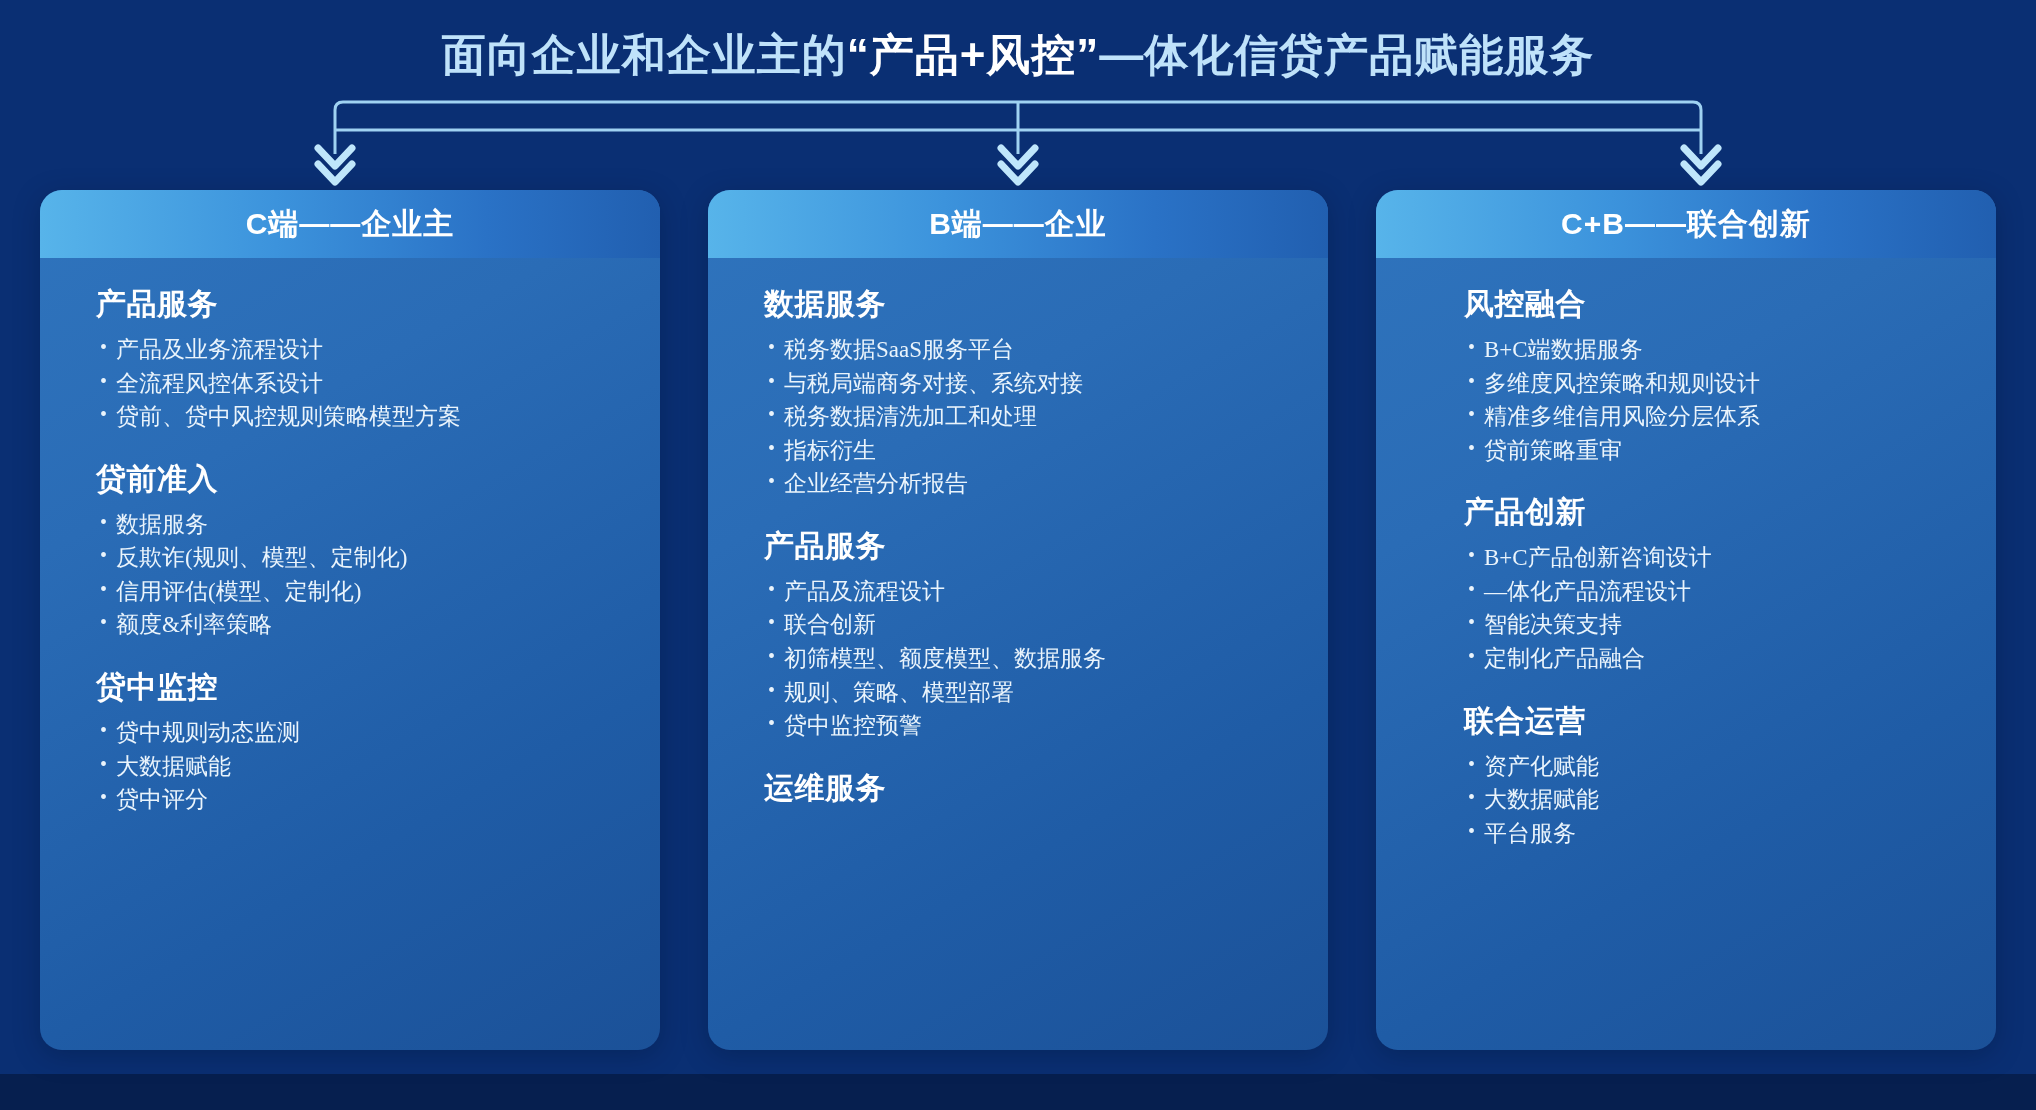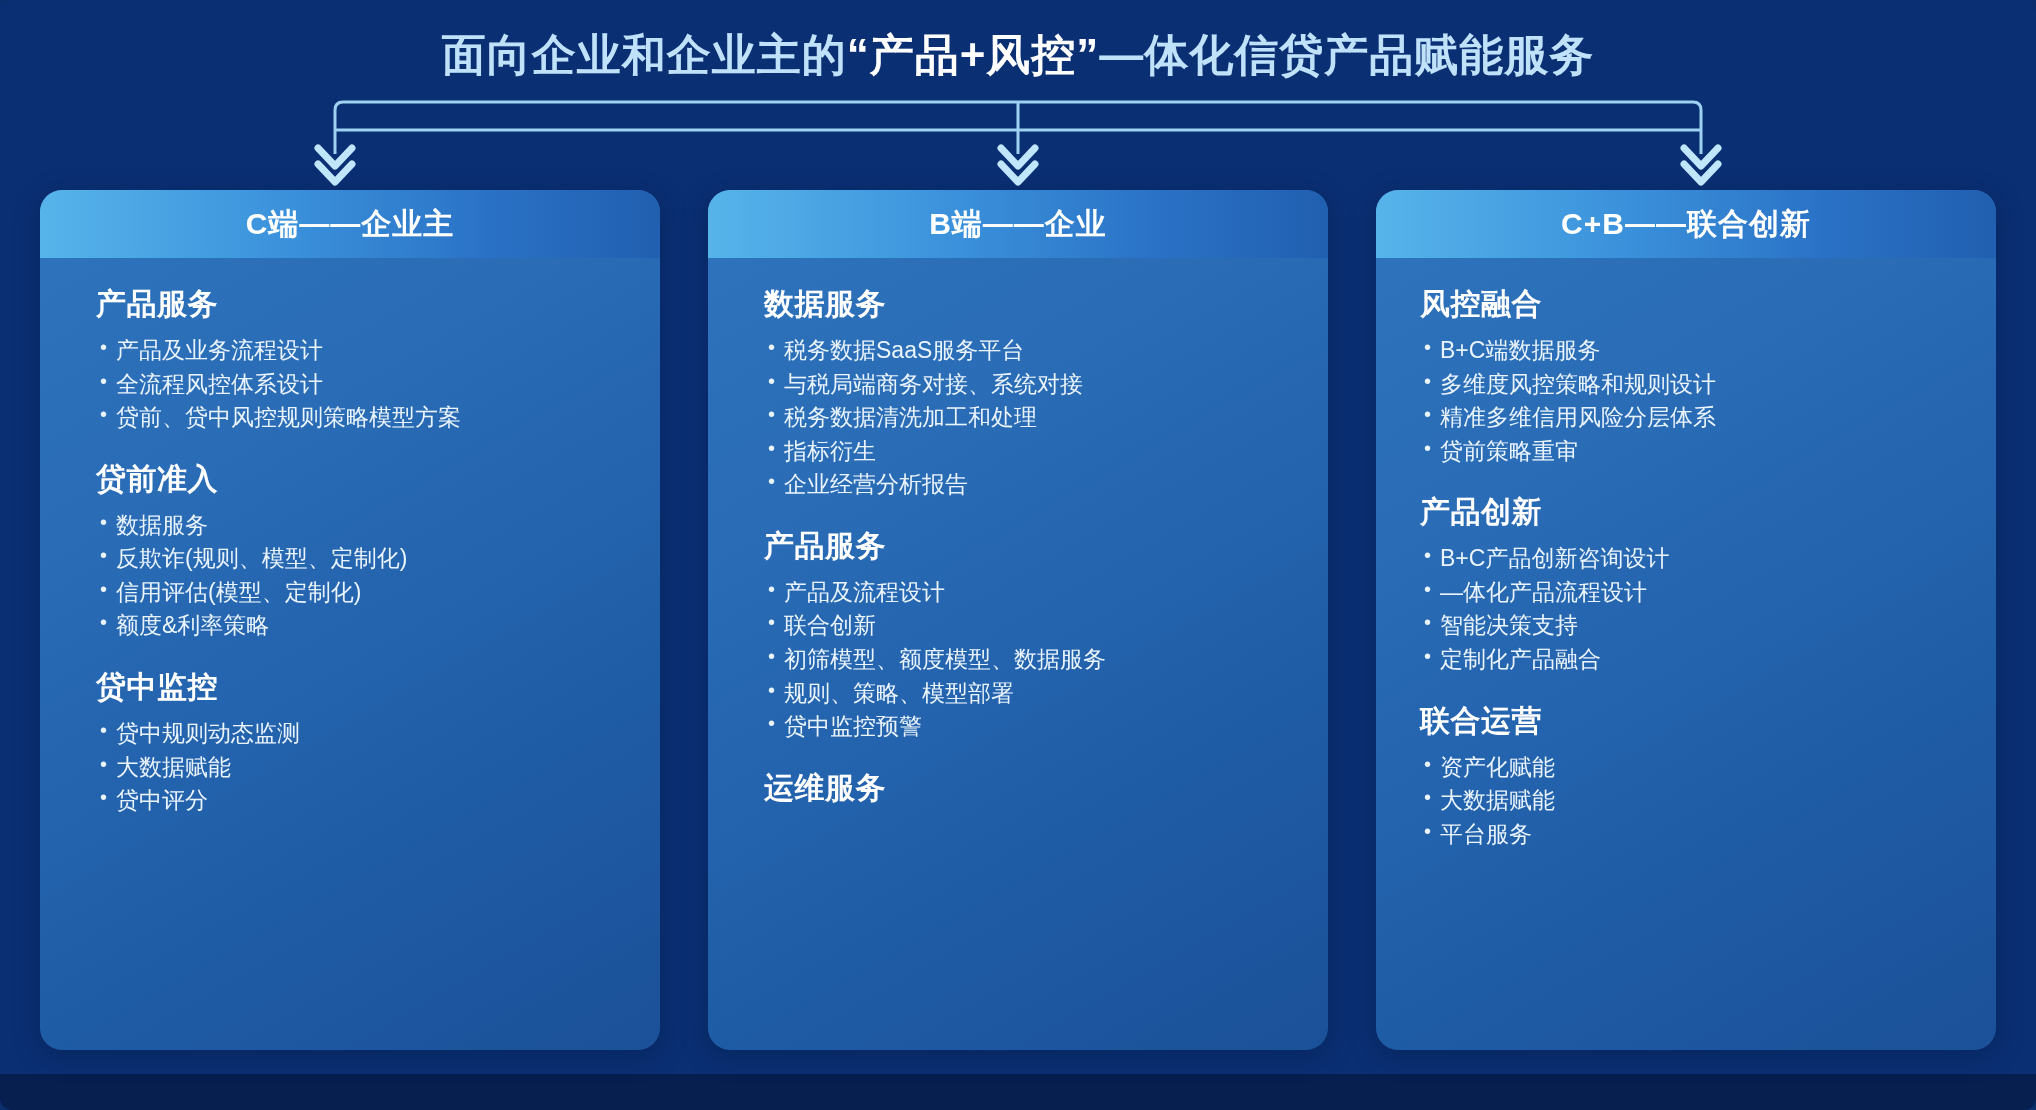--- a/index.html
+++ b/index.html
@@ -12,21 +12,20 @@
   .stage {
     position: relative;
     width: 2036px;
     height: 1110px;
     overflow: hidden;
     font-family: "Liberation Sans", "DejaVu Sans", sans-serif;
     background:
       radial-gradient(ellipse 1400px 700px at 50% 6%, #1259ad 0%, #0e458f 38%, #0a2f73 68%, #072659 100%),
       linear-gradient(180deg, #0c3d86 0%, #0a2f73 55%, #062css 100%);
     background-color: #0a2f73;
-    border-radius: 12px;
   }
   .stage::after {
     content: "";
     position: absolute;
     left: 0; right: 0; bottom: 0;
     height: 36px;
     background: #061f4f;
     z-index: 0;
   }
 
@@ -92,21 +91,21 @@
     font-size: 30px;
     font-weight: bold;
     color: #ffffff;
     letter-spacing: 1px;
     white-space: nowrap;
   }
   .card-body {
     flex: 1 1 auto;
     padding: 26px 34px 30px 52px;
   }
-  .section { margin-bottom: 26px; }
+  .section { margin-bottom: 26px; font-family: Liberation Serif, serif; }
   .section:last-child { margin-bottom: 0; }
   .section-title {
     font-size: 30px;
     font-weight: bold;
     color: #ffffff;
     margin: 0 0 10px 0;
     letter-spacing: 0.5px;
   }
   .bullets {
     list-style: none;
@@ -127,21 +126,21 @@
     position: absolute;
     left: 0;
     top: -1px;
     color: #eaf4fc;
     font-size: 20px;
   }
 
   
   .col-1 .card-body { padding-left: 56px; }
   .col-2 .card-body { padding-left: 56px; }
-  .col-3 .card-body { padding-left: 44px; }
+  .col-3 .card-body { padding-left: 88px; }
 </style>
 </head>
 <body>
 
 <div class="stage">
 
   <div class="title-wrap">
     <div class="title">
       <span>面向企业和企业主的</span><span class="hl">“产品+风控”</span><span>—体化信贷产品赋能服务</span>
     </div>

